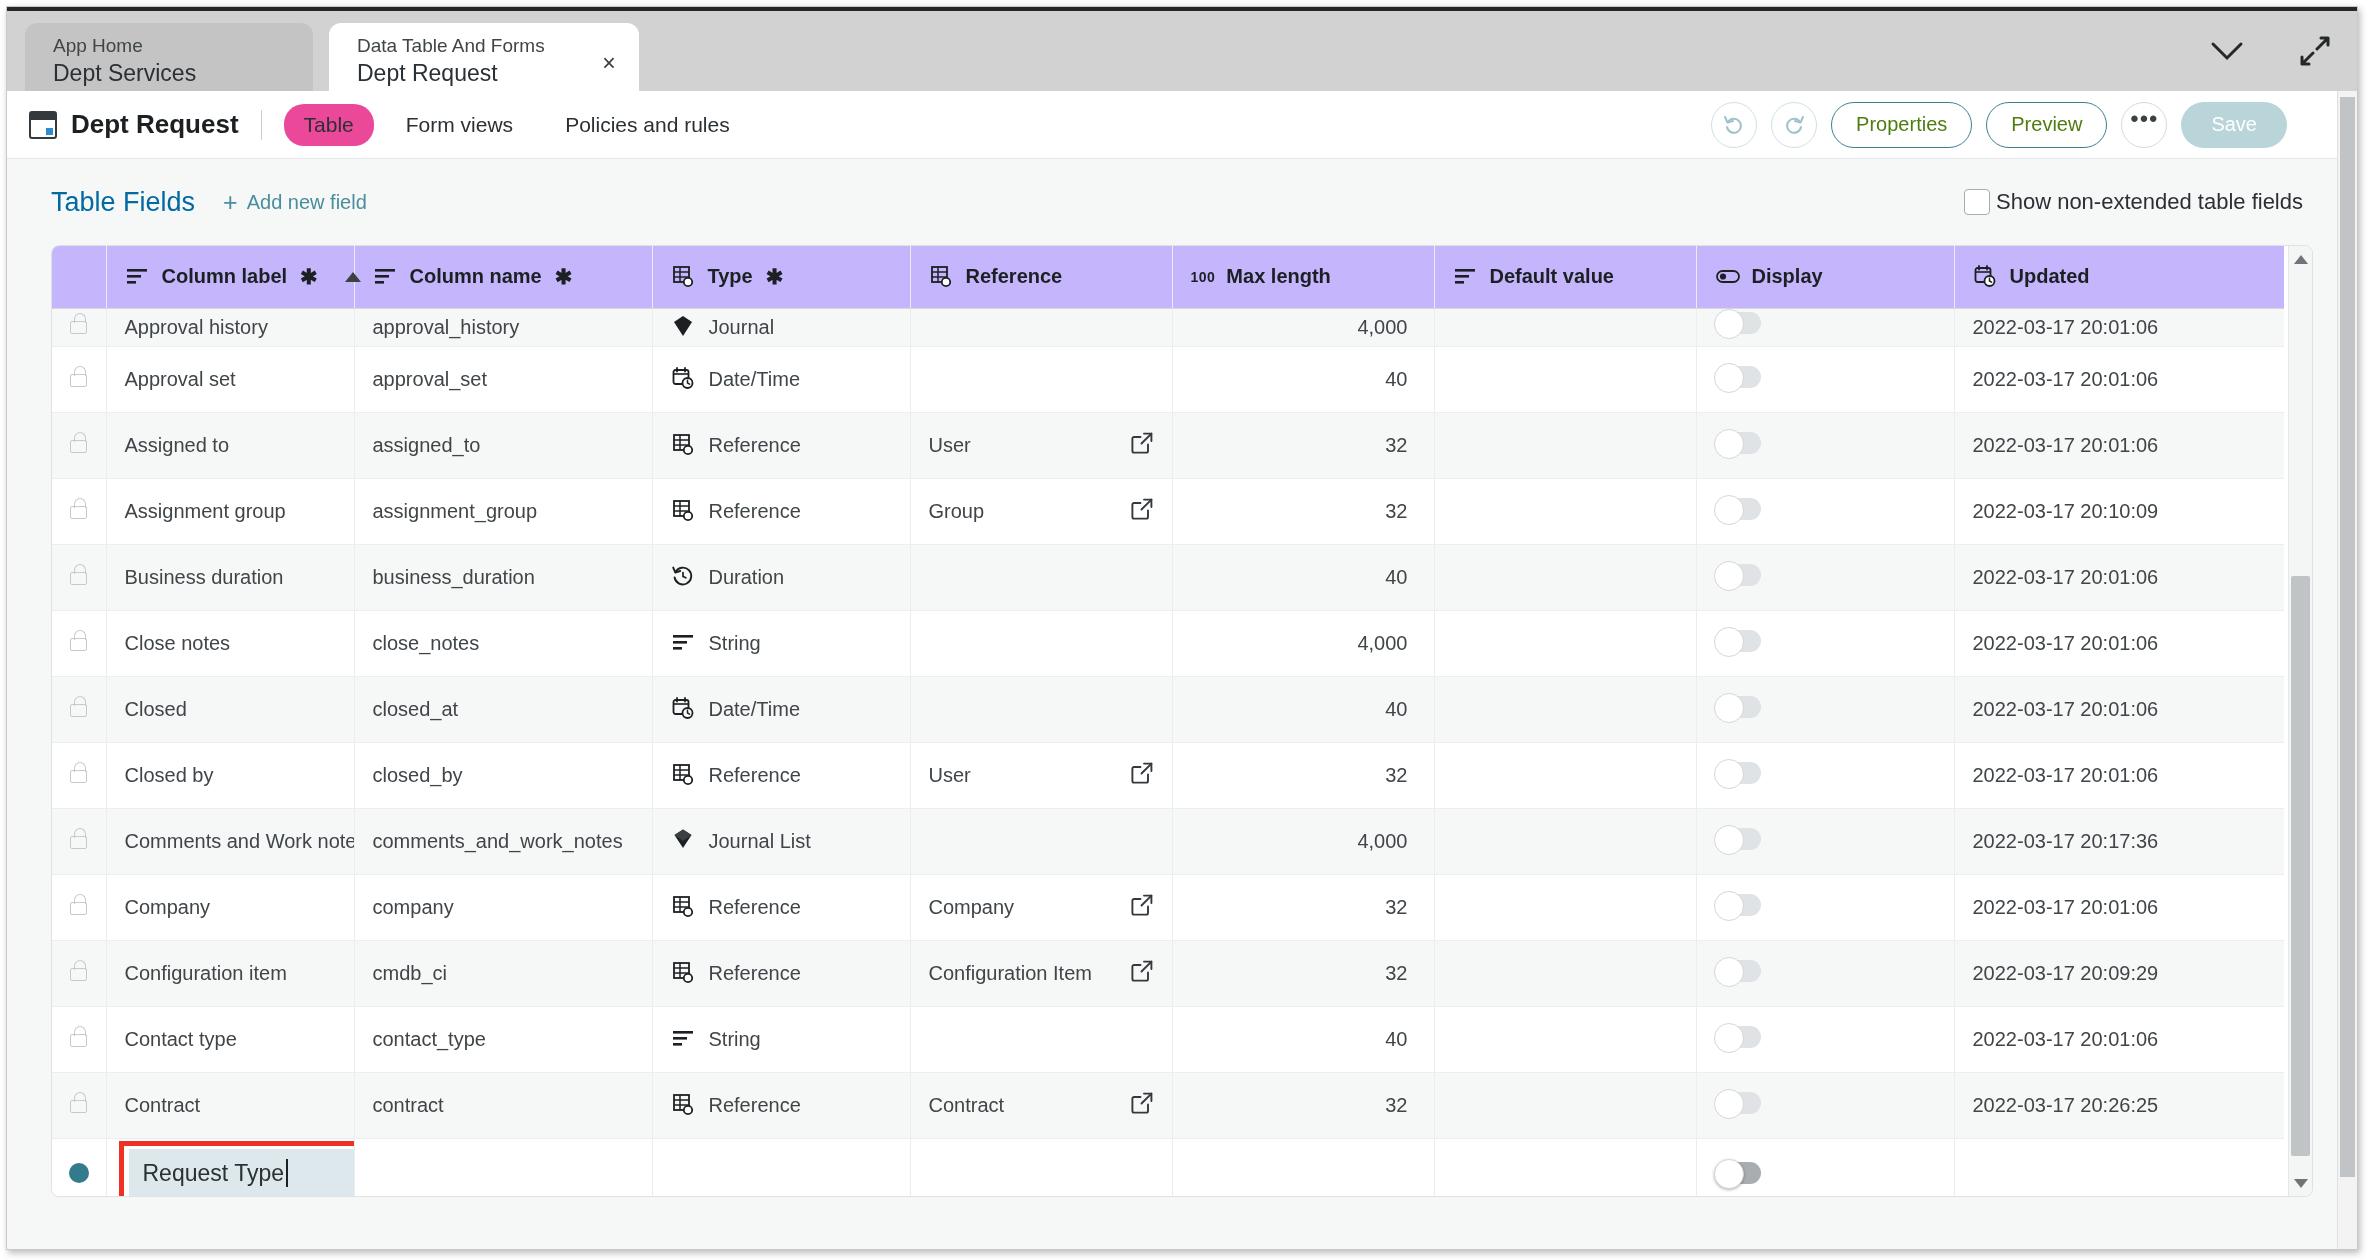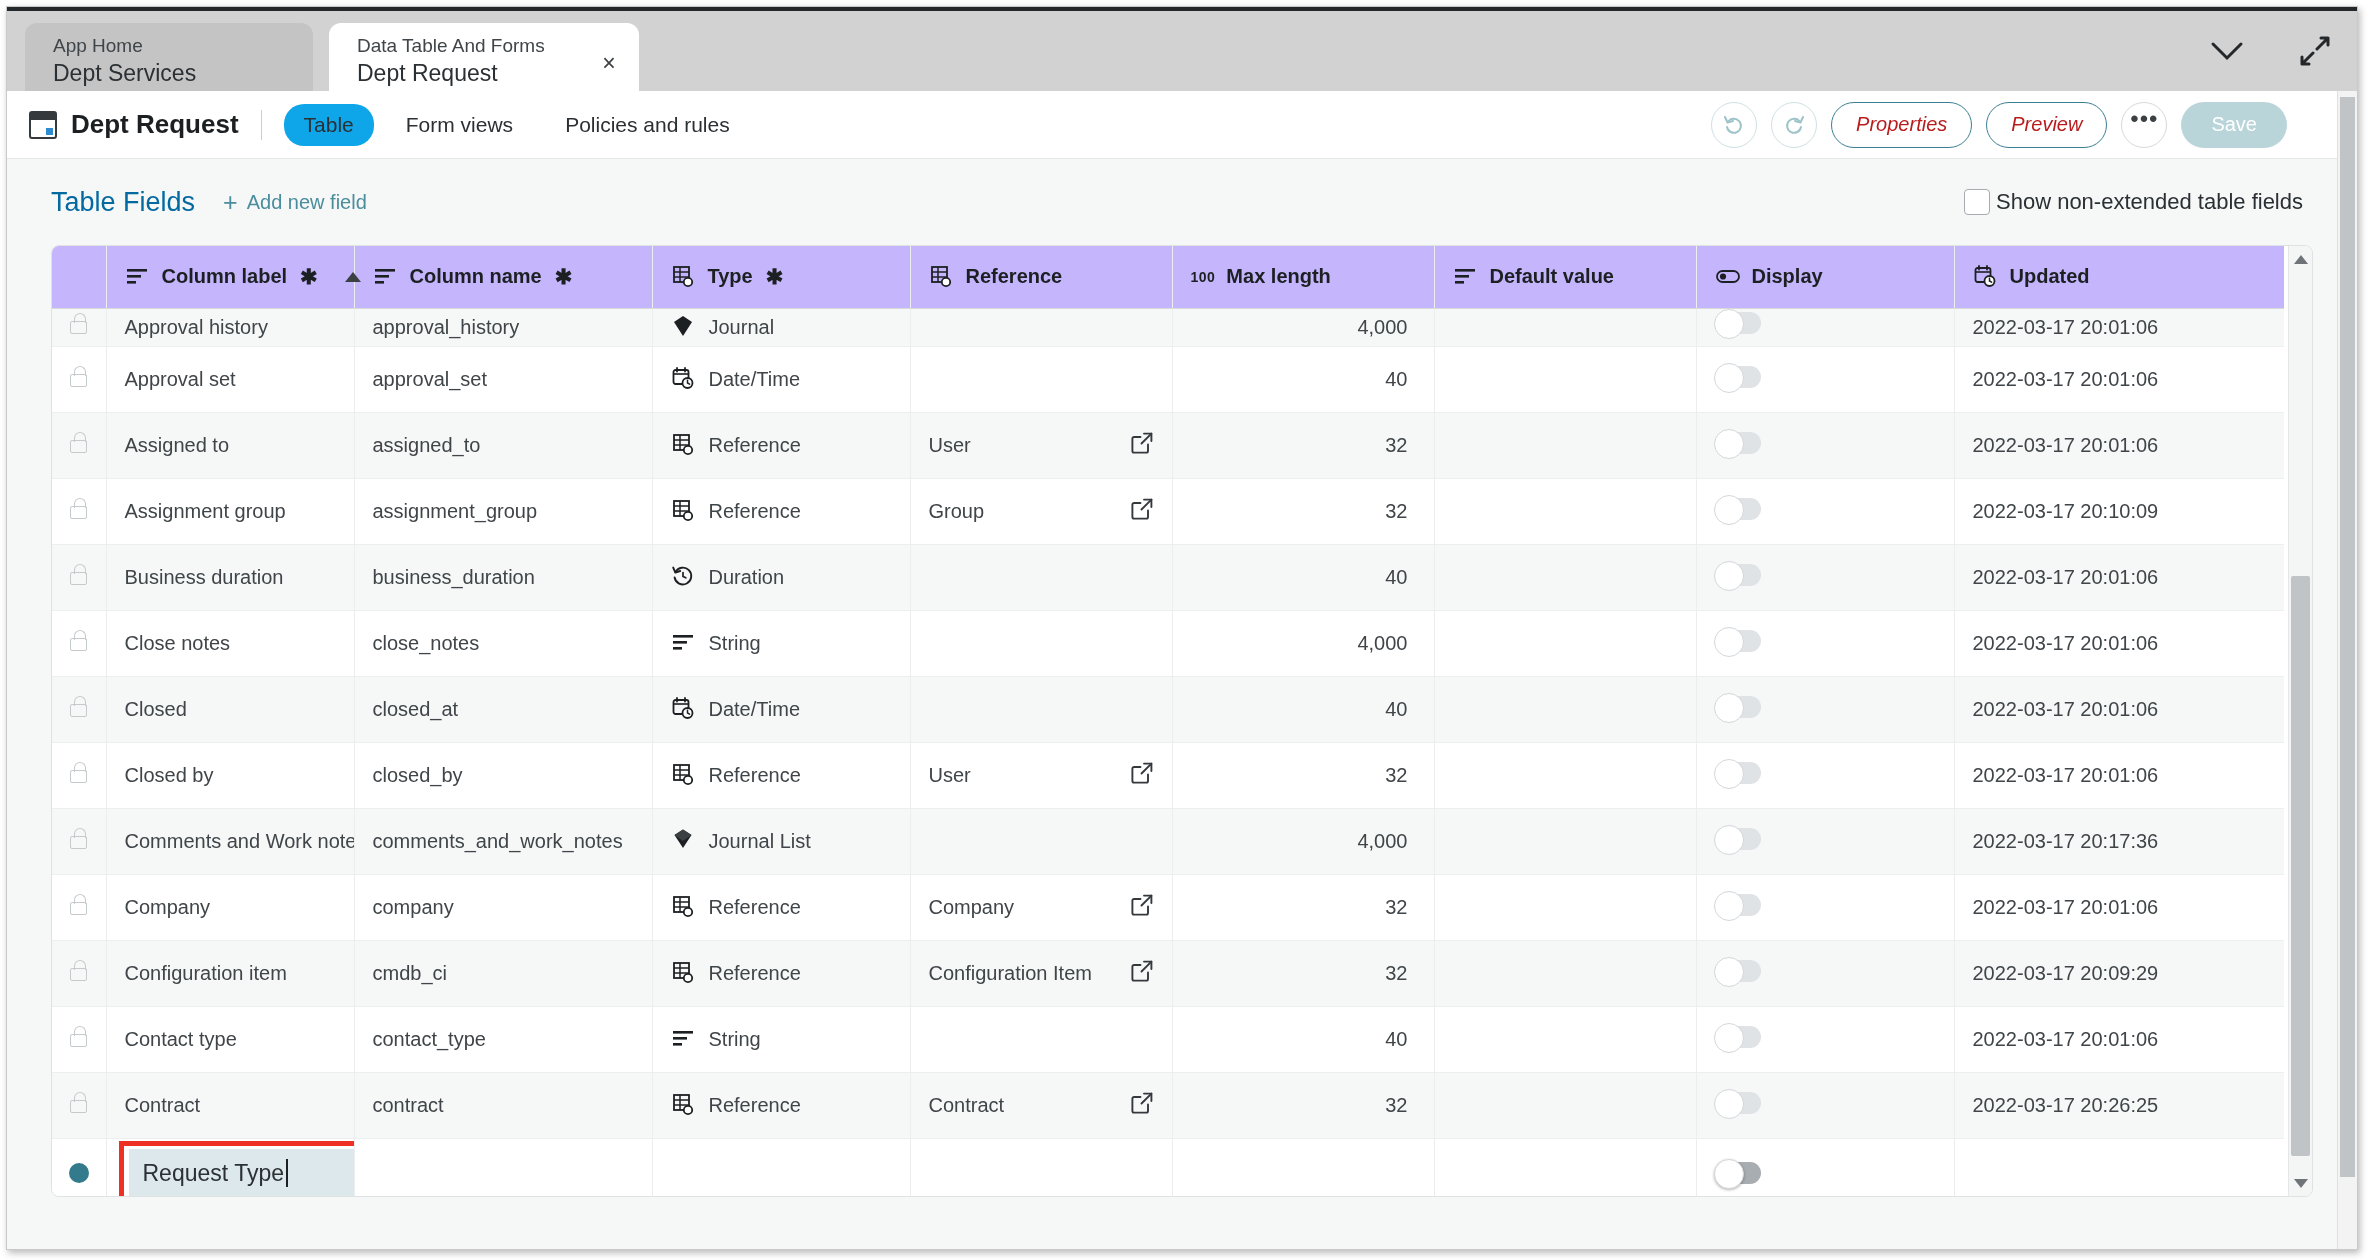--- a/index.html
+++ b/index.html
@@ -89,41 +89,41 @@
   .page-title {
     font-size: 26px; font-weight: bold; color: #1c2022;
     white-space: nowrap;
   }
   .vsep { width: 1px; height: 30px; background: #c9ced1; margin: 0 22px; }
   .navtab {
     font-size: 21px; color: #2b3034;
     padding: 9px 20px; border-radius: 20px; cursor: pointer;
     white-space: nowrap; margin-right: 12px;
   }
-  .navtab.sel { background: #0ea5e9; }
+  .navtab.sel { background: #ec4899; }
 
   .subhead-right {
     position: absolute; right: 70px; top: 0; height: 100%;
     display: flex; align-items: center; gap: 14px;
   }
   .circ-btn {
     width: 46px; height: 46px; border-radius: 50%;
     border: 1.5px solid #cfe0e3; background: #fff;
     display: flex; align-items: center; justify-content: center;
     color: #9fc3ca; cursor: pointer;
   }
   .circ-btn.dots {
     border-color: #d6d9da; color: #3b4043;
     font-size: 24px; letter-spacing: 1px; padding-bottom: 12px;
   }
   .pill-btn {
     height: 46px; padding: 0 24px; border-radius: 24px;
-    border: 1.5px solid #3c7f92; background: #fff; color: #b91c1c;
+    border: 1.5px solid #3c7f92; background: #fff; color: #4d7c0f;
     font-size: 20px; display: flex; align-items: center;
-    cursor: pointer; white-space: nowrap; font-style: italic;
+    cursor: pointer; white-space: nowrap;
   }
   .save-btn {
     height: 46px; padding: 0 30px; border-radius: 24px;
     background: #b9d5da; color: #ffffff; font-size: 20px;
     display: flex; align-items: center; border: none;
     cursor: pointer; white-space: nowrap;
   }
 
   
   .content {

